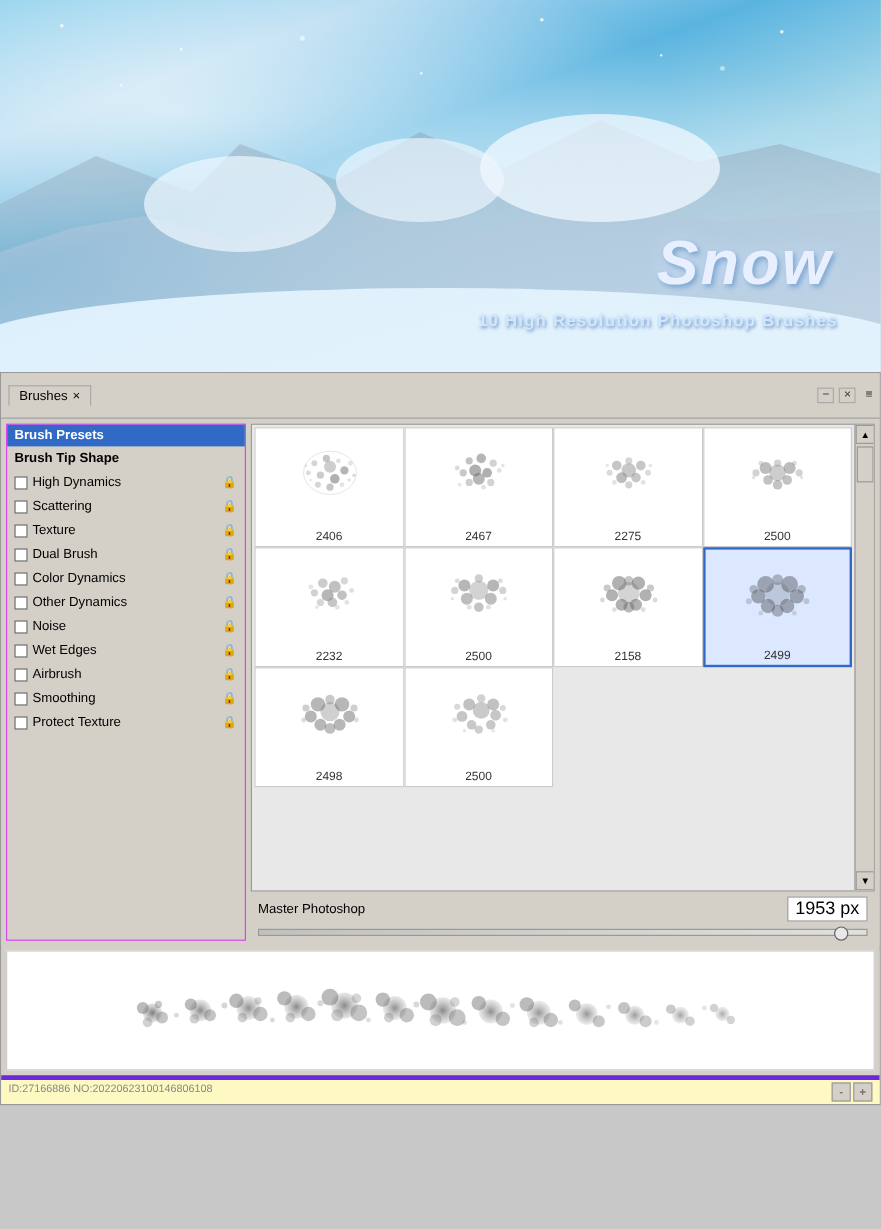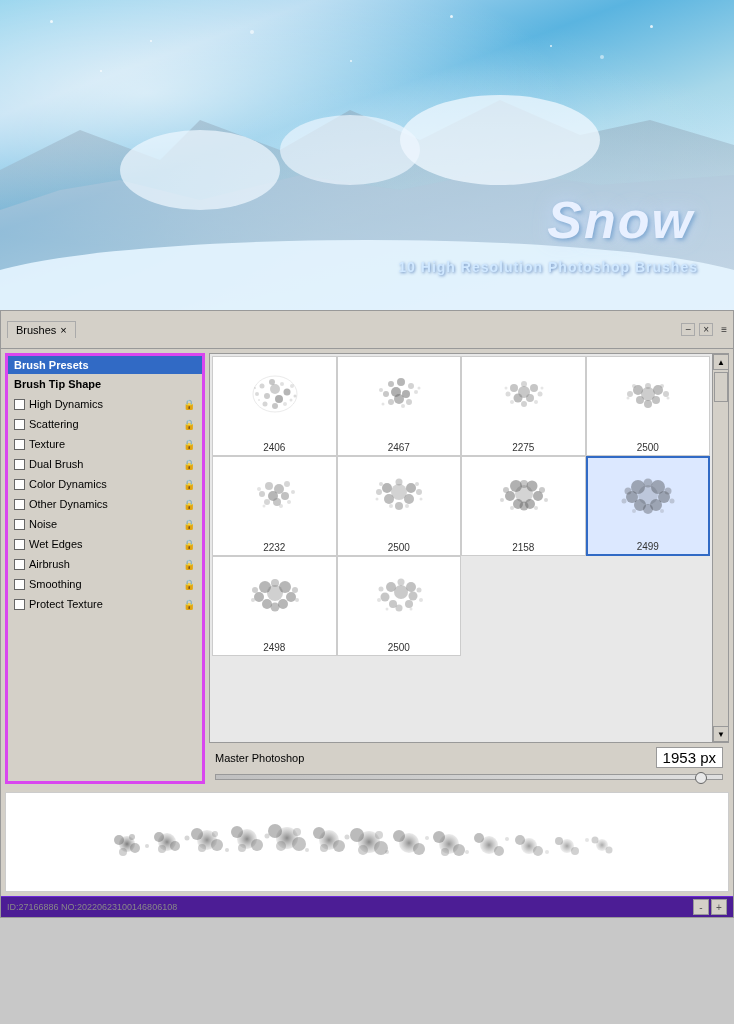--- a/index.html
+++ b/index.html
@@ -92,21 +92,21 @@
       background: #d4d0c8;
       padding: 4px;
       gap: 4px;
     }
 
     
     .brush-sidebar {
       width: 200px;
       min-width: 200px;
       background: #d4d0c8;
-      border: 3px solid #d946ef;
+      border: 1px solid #d946ef;
     }
     .sidebar-heading {
       background: #316ac5;
       color: white;
       padding: 3px 6px;
       font-size: 11px;
       font-weight: bold;
     }
     .sidebar-section-title {
       padding: 4px 6px;
@@ -289,29 +289,28 @@
       height: 100px;
       position: relative;
       overflow: hidden;
       display: flex;
       align-items: center;
       justify-content: center;
     }
 
     
     .footer-bar {
-      background: #4c1d95;
+      background: #fef9c3;
       padding: 2px 6px;
       font-size: 10px;
       color: #555;
       text-align: right;
-      border-top: 1px solid #6d28d9;
+      border-top: 4px solid #6d28d9;
       display: flex;
       justify-content: space-between;
-      align-items: center;
     }
 
     .bottom-container {
       position: relative;
       background: #d4d0c8;
     }
 
     
     .snow-particle {
       position: absolute;

